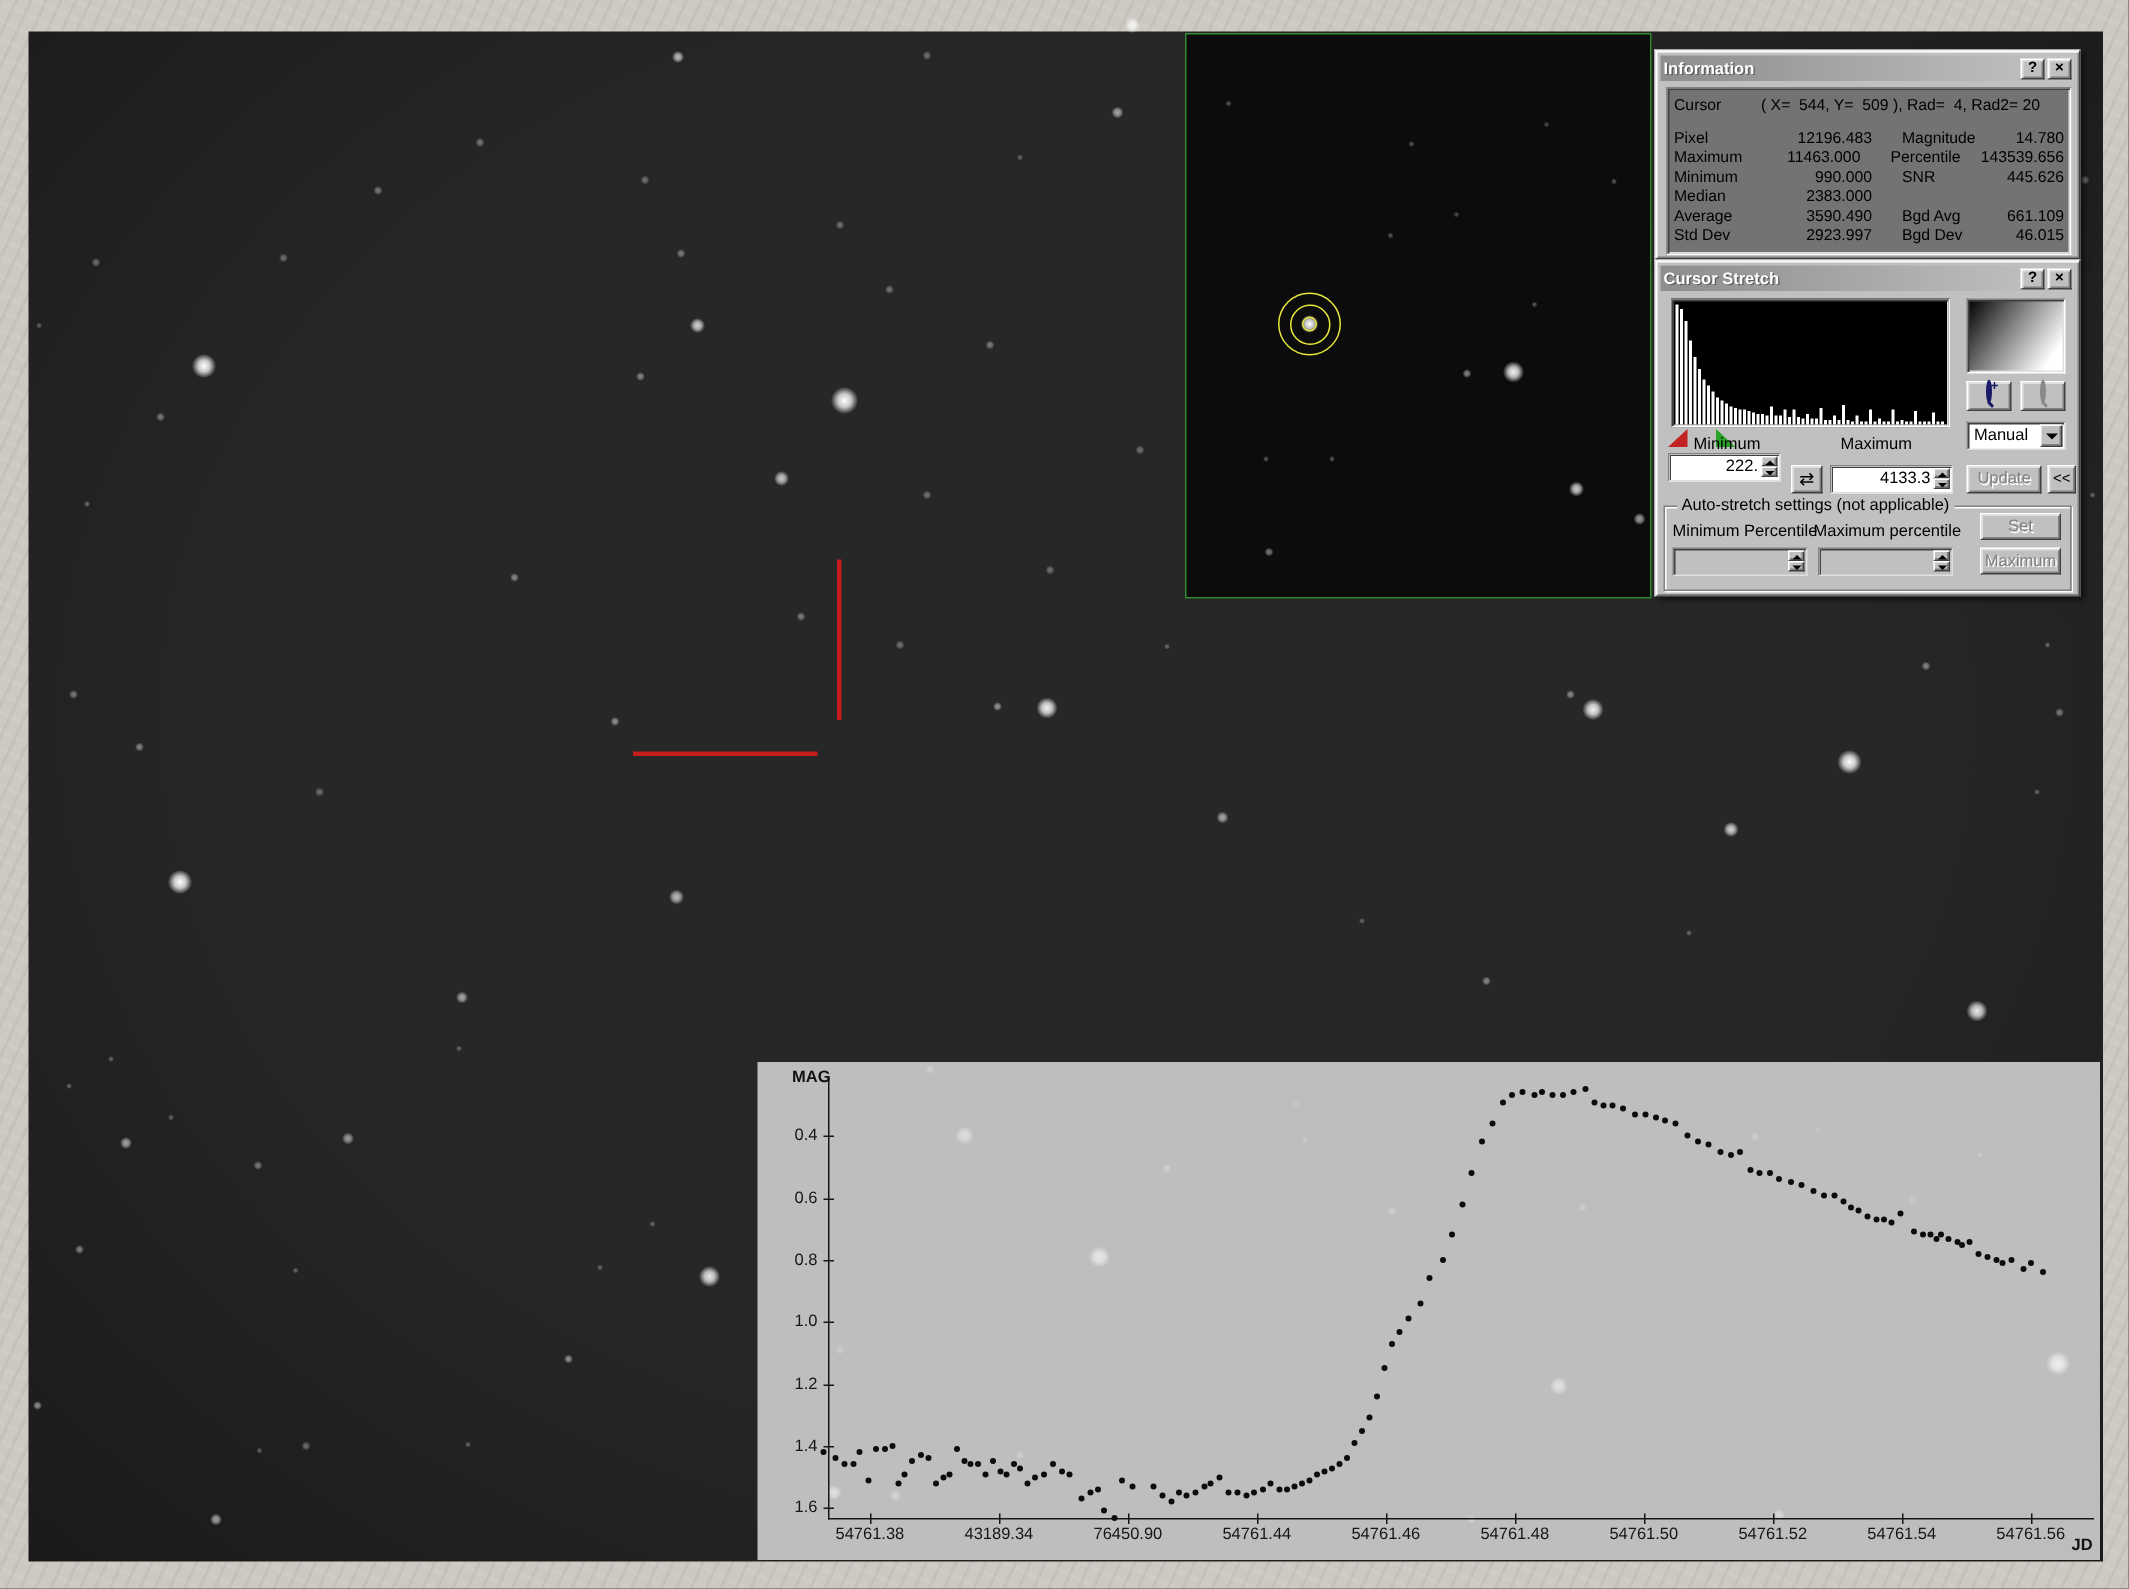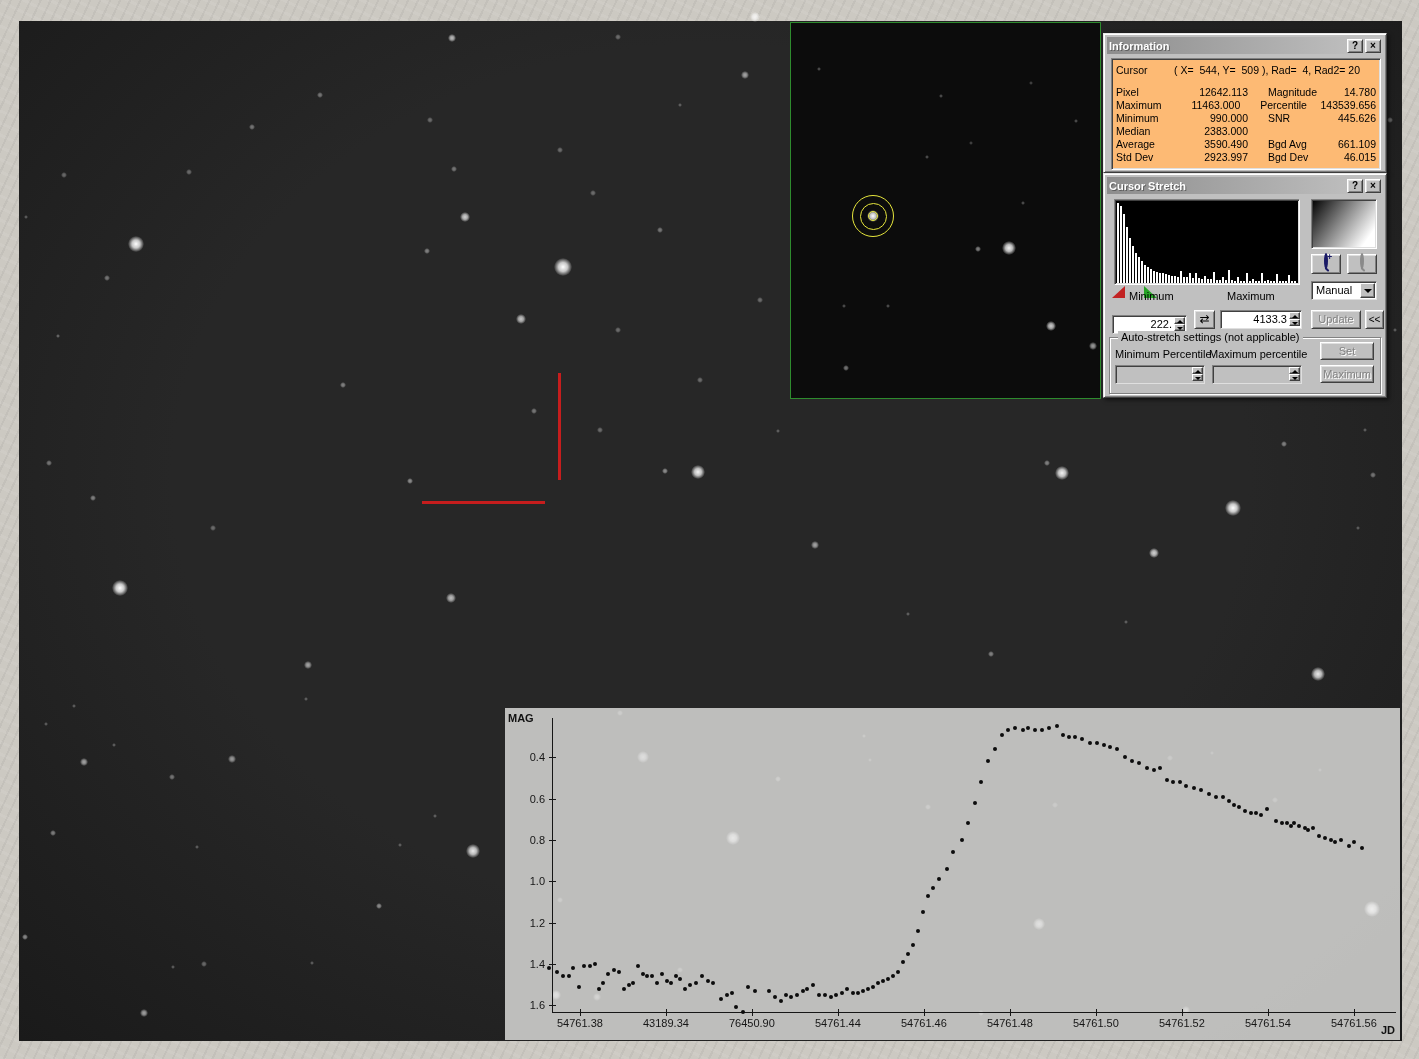--- a/index.html
+++ b/index.html
@@ -70,21 +70,21 @@
   .spin div { position:absolute; left:0; width:11px; height:7px; background:#c0c0c0;
     border:1px solid #404040; border-top-color:#fff; border-left-color:#fff;
     box-shadow:inset -1px -1px 0 #808080; }
   .spin .up { top:0; } .spin .dn { top:7px; }
   .spin .up::after, .spin .dn::after { content:""; position:absolute; left:2px; }
   .spin .up::after { top:2px; border-left:3px solid transparent; border-right:3px solid transparent; border-bottom:3px solid #000; }
   .spin .dn::after { top:2px; border-left:3px solid transparent; border-right:3px solid transparent; border-top:3px solid #000; }
 
   
   #info-content { position:absolute; left:7px; top:24px; width:270px; height:112px;
-    background:#fdba74; padding:5px 4px; font-size:10.5px; color:#000; }
+    background:#737373; padding:5px 4px; font-size:10.5px; color:#000; }
   .cursor-row { display:flex; white-space:pre; margin-bottom:10px; }
   .cursor-row .c-label { width:58px; }
   .stat-row { display:flex; line-height:13px; white-space:pre; }
   .stat-row .l1 { width:60px; }
   .stat-row .v1 { width:72px; text-align:right; }
   .stat-row .l2 { width:64px; margin-left:20px; }
   .stat-row .v2 { flex:1; text-align:right; }
 
   
   #hist-box { position:absolute; left:10px; top:25px; width:186px; height:86px; background:#000; }
@@ -220,21 +220,21 @@
       <div class="star soft" style="left: 1210px; top: 751px; width: 4px; height: 4px; opacity: 0.18;"></div>
       <div class="star soft" style="left: 617px; top: 710px; width: 6px; height: 6px; opacity: 0.25;"></div>
       <div class="star soft" style="left: 677px; top: 967px; width: 6px; height: 6px; opacity: 0.25;"></div>
       <div class="star soft" style="left: 1272px; top: 797px; width: 6px; height: 6px; opacity: 0.22;"></div>
       <div class="star soft" style="left: 557px; top: 897px; width: 6px; height: 6px; opacity: 0.25;"></div>
       <div class="star soft" style="left: 868px; top: 758px; width: 4px; height: 4px; opacity: 0.2;"></div>
       <div class="star soft" style="left: 1318px; top: 768px; width: 4px; height: 4px; opacity: 0.18;"></div>
     </div>
 
   <div id="chart-layer">
-    <div class="axis-title" style="left:508px; top:712px;">MAG</div>
+    <div class="axis-title" style="left:528px; top:712px;">MAG</div>
     <div class="axis-title" style="left:1381px; top:1024px;">JD</div>
     <div class="axis" style="left:552px; top:718px; width:1px; height:295px;"></div>
     <div class="axis" style="left:552px; top:1012px; width:844px; height:1px;"></div>
     <div id="tick-layer">
         <div class="tick" style="left: 579.947px; top: 1009px; width: 1px; height: 7px;"></div>
         <div class="tick-label xlab" style="left: 547.947px; top: 1017px;">54761.38</div>
         <div class="tick" style="left: 665.938px; top: 1009px; width: 1px; height: 7px;"></div>
         <div class="tick-label xlab" style="left: 633.938px; top: 1017px;">43189.34</div>
         <div class="tick" style="left: 751.929px; top: 1009px; width: 1px; height: 7px;"></div>
         <div class="tick-label xlab" style="left: 719.929px; top: 1017px;">76450.90</div>
@@ -441,21 +441,21 @@
       <span class="tb-btn">?</span>
       <span class="tb-btn">×</span>
     </div>
     <div id="info-content" class="sunken">
       <div class="cursor-row">
         <span class="c-label">Cursor</span>
         <span>( X=  544, Y=  509 ), Rad=  4, Rad2= 20</span>
       </div>
       <div class="stat-row">
         <span class="l1">Pixel</span>
-        <span class="v1">12642.113</span>
+        <span class="v1">12196.483</span>
         <span class="l2">Magnitude</span>
         <span class="v2">14.780</span>
       </div>
       <div class="stat-row">
         <span class="l1">Maximum</span>
         <span class="v1">11463.000</span>
         <span class="l2">Percentile</span>
         <span class="v2">143539.656</span>
       </div>
       <div class="stat-row">
@@ -568,21 +568,21 @@
     </div>
     <div class="btn" style="left:243px; top:80px; width:30px; height:20px;">
       <span class="lens off"></span>
     </div>
 
     <div class="dd" style="left:207px; top:107px; width:66px; height:19px;">
       <span class="dd-val">Manual</span>
       <span class="dd-btn"></span>
     </div>
 
-    <div class="field" style="left:8px; top:141px; width:75px; height:19px;">
+    <div class="field" style="left:8px; top:128px; width:75px; height:19px;">
       <span class="val">222.</span>
       <span class="spin">
           <div class="up"></div>
           <div class="dn"></div>
         </span>
     </div>
     <div class="btn" style="left:90px; top:136px; width:21px; height:19px; font-size:12px; line-height:16px;"><span>⇄</span></div>
     <div class="field" style="left:116px; top:136px; width:82px; height:19px;">
       <span class="val">4133.3</span>
       <span class="spin">

